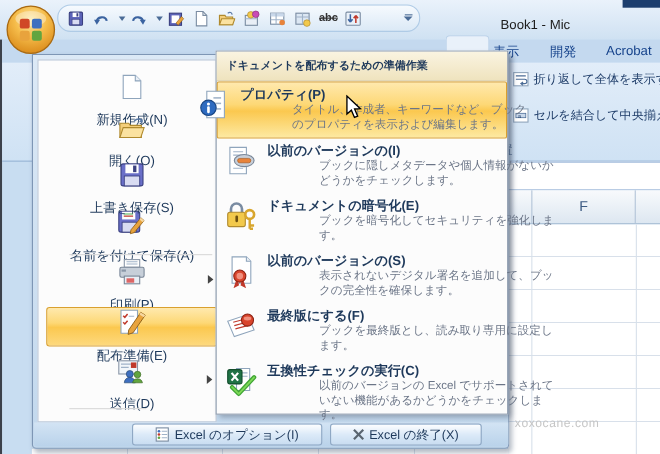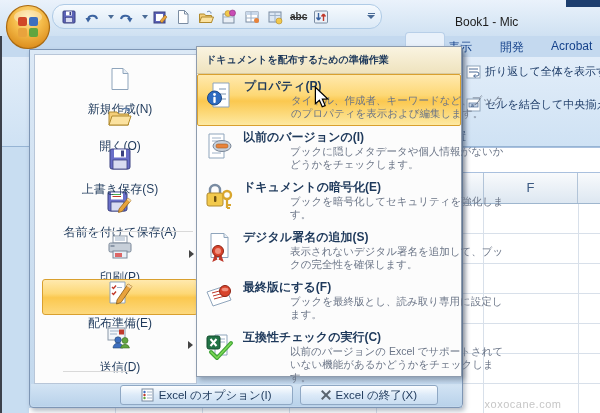--- a/index.html
+++ b/index.html
@@ -46,21 +46,21 @@
   .col-headers { position:absolute; left:462px; top:173px; width:138px; height:31px;
                  background:linear-gradient(#F8FAFC,#DDE7F1); border-bottom:1px solid #9EB6CE; }
   .col-f { position:absolute; left:21px; top:0; width:95px; height:30px; border-left:1px solid #B2C4D8;
            border-right:1px solid #B2C4D8; text-align:center; font-size:13px; color:#3C5A82; line-height:30px; }
   .grid { position:absolute; left:462px; top:204px; width:138px; height:209px; background:#fff; }
   .grid-lines-h { position:absolute; inset:0;
       background:repeating-linear-gradient(180deg, transparent 0 29px, #D8E0EA 29px 30px); }
   .vline { position:absolute; top:0; width:1px; height:100%; background:#D8E0EA; }
   .grid-bottom { position:absolute; left:29px; top:408px; width:433px; height:5px; background:#fff;
       background-image:repeating-linear-gradient(90deg, transparent 0 86px, #D8E0EA 86px 87px); }
-  .watermark { position:absolute; left:468px; top:398px; width:110px; text-align:center;
+  .watermark { position:absolute; left:468px; top:379px; width:110px; 
                font-size:11px; color:#C6C6C6; letter-spacing:.5px; z-index:3; }
 
   
   .office-btn { position:absolute; left:5px; top:4px; width:46px; height:46px; z-index:30; }
 
   
   .menu-frame { position:absolute; left:29px; top:49px; width:434px; height:359px; z-index:10;
                 background:linear-gradient(#DCE9F6,#C2D8ED); border:1px solid #7E96B5;
                 border-radius:0 0 4px 4px; box-shadow:2px 3px 5px rgba(40,60,90,.35); }
   .left-panel { position:absolute; left:4px; top:4px; width:163px; height:330px; background:#FCFCFC;
@@ -85,21 +85,21 @@
   .x-glyph:before,.x-glyph:after { content:""; position:absolute; left:4px; top:-1px; width:2px; height:12px; background:#5A6570; }
   .x-glyph:before { transform:rotate(45deg); } .x-glyph:after { transform:rotate(-45deg); }
 
   
   .submenu { position:absolute; left:196px; top:46px; width:266px; height:331px; z-index:11;
              background:#FCFCFC; border:1px solid #8E9CAE; box-shadow:3px 3px 5px rgba(40,50,70,.35); }
   .sm-header { height:27px; background:linear-gradient(#FAF4E1,#EFE3BE); border-bottom:1px solid #D9CBA2;
                font-size:10px; font-weight:bold; color:#1E395B; display:flex; align-items:center; padding:0 9px; }
   .sm-item { position:relative; display:flex; gap:7px; padding:4px 6px 3px 7px; height:50px; }
   .sm-item.hl { background:linear-gradient(180deg,#FFE9AE 0%,#FDD876 40%,#FBC84F 52%,#FDE9A2 100%);
-                border:1px solid #D9A02F; border-radius:2px; height:52px; }
+                border:1px solid #D9A02F; border-radius:2px; height:52px;justify-content:center; }
   .sm-icon { width:32px; flex:0 0 32px; display:flex; align-items:flex-start; justify-content:center; padding-top:2px; }
   .sm-title { font-size:12px; font-weight:bold; color:#1E395B; line-height:15px; }
   .sm-desc { font-size:10.5px; color:#6B7587; line-height:13px; width:214px;margin-left:47px; }
 
   .cursor { position:absolute; left:314px; top:86px; z-index:50; }
 </style>
 </head>
 <body>
 
 <div class="topbar">
@@ -433,21 +433,21 @@
     <span class="sm-icon">
       <svg width="30" height="30" viewBox="0 0 30 30">
           <path d="M6 1.5 h13 l4 4 v20 h-17 Z" fill="#fff" stroke="#8FA5BC"></path>
           <path d="M19 1.5 v4 h4" fill="#E9EFF6" stroke="#8FA5BC"></path>
           <path d="M11 22 l-2 6 3-1.5 M15 22 l2 6 -3-1.5" stroke="#C0392B" stroke-width="2" fill="#C0392B"></path>
           <circle cx="13" cy="19" r="5.5" fill="#D9442C" stroke="#8E2415"></circle>
           <circle cx="13" cy="19" r="3" fill="#F0907E"></circle>
         </svg>
     </span>
     <span>
-      <div class="sm-title">デジタル署名の追加(S)</div>
+      <div class="sm-title">以前のバージョンの(S)</div>
       <div class="sm-desc">表示されないデジタル署名を追加して、ブックの完全性を確保します。</div>
     </span>
   </div>
 
   <div class="sm-item">
     <span class="sm-icon">
       <svg width="30" height="30" viewBox="0 0 30 30">
           <path d="M2 10 L20 4 L26 18 L8 24 Z" fill="#fff" stroke="#8FA5BC"></path>
           <line x1="7" y1="11" x2="18" y2="8" stroke="#C0392B"></line>
           <line x1="8" y1="14" x2="19" y2="11" stroke="#C0392B"></line>

